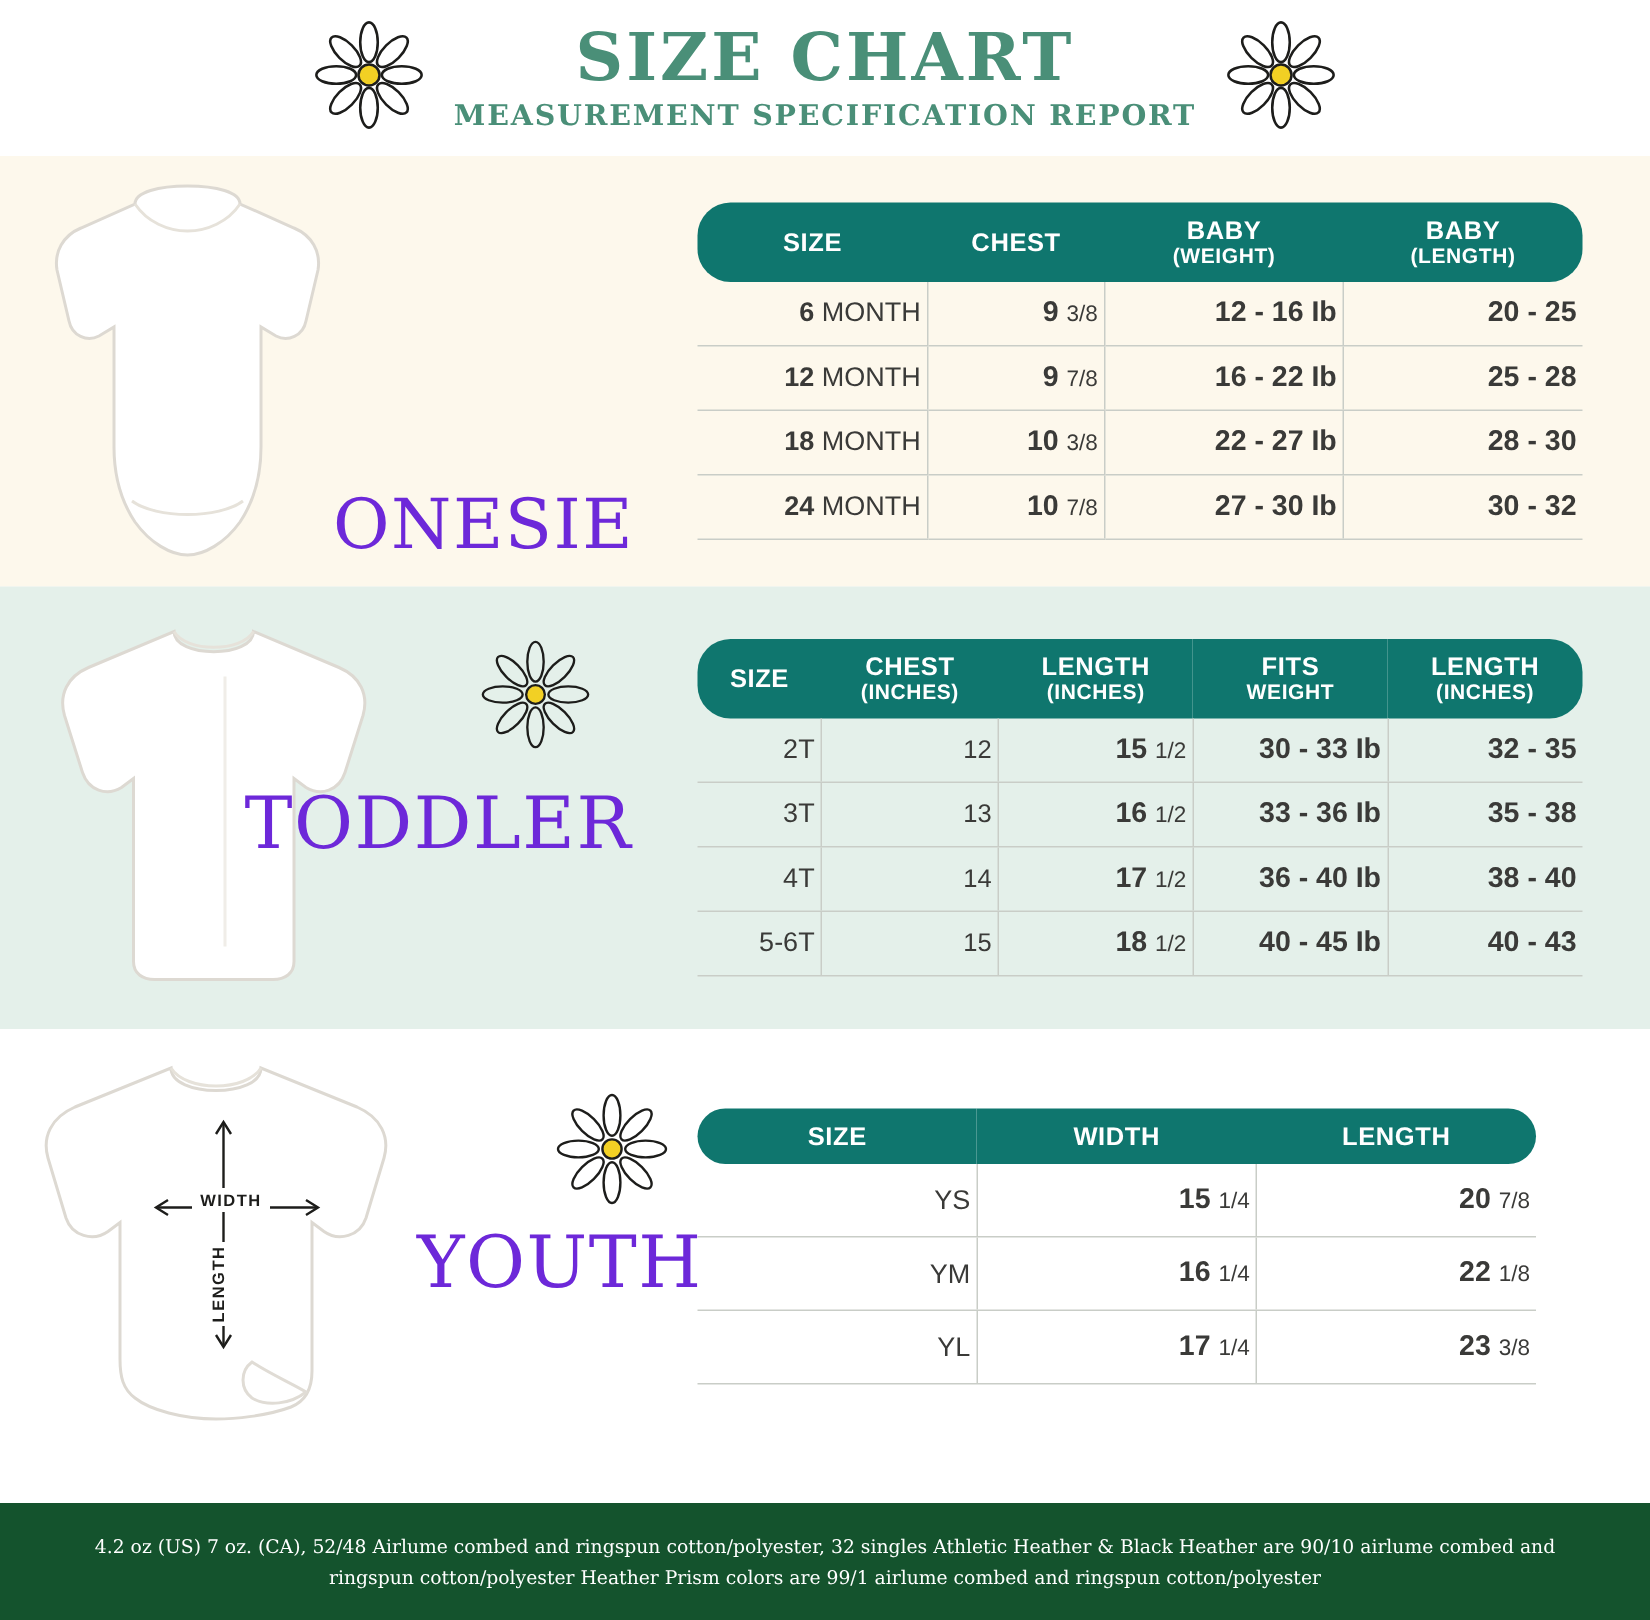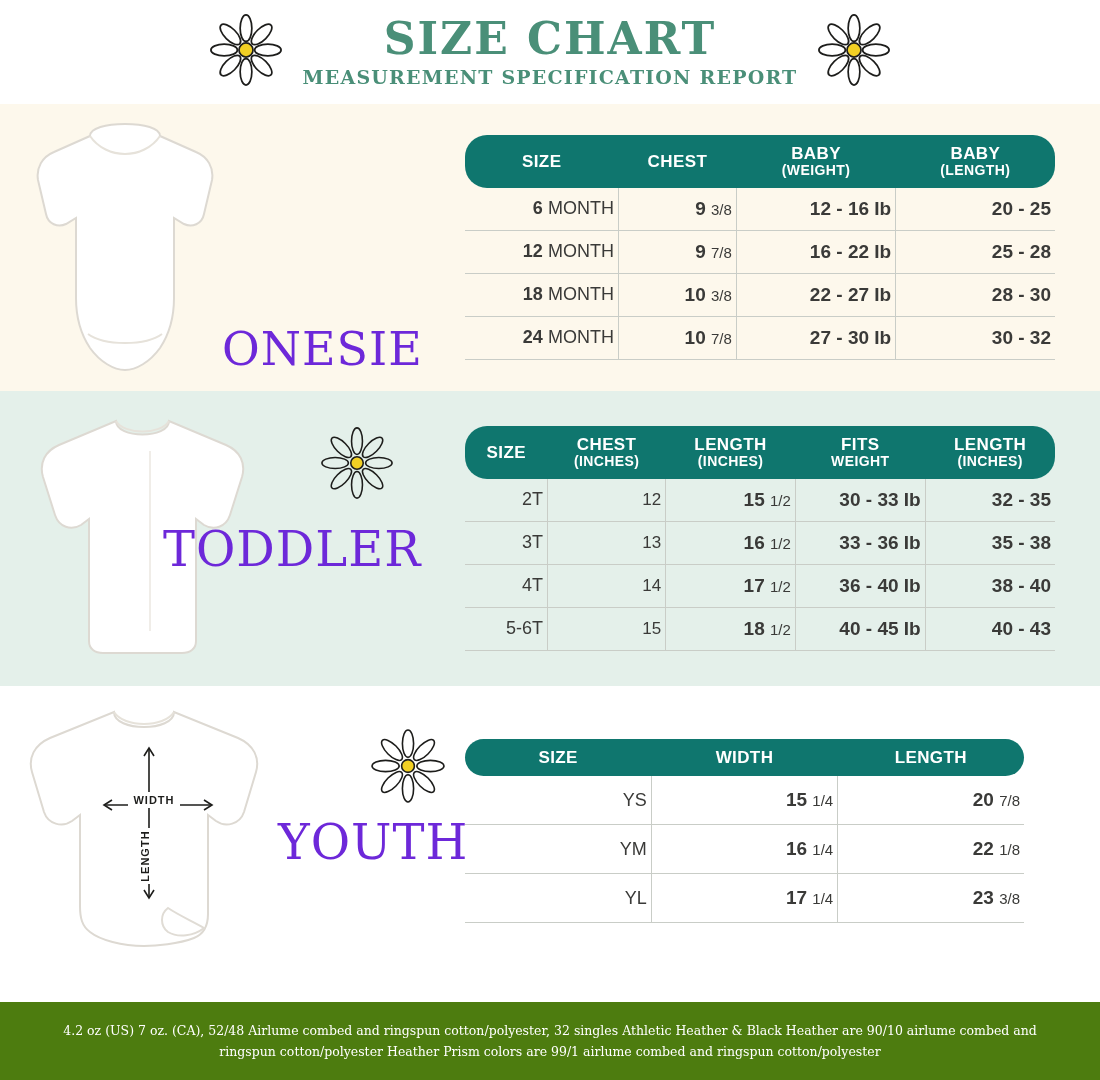--- a/index.html
+++ b/index.html
@@ -102,21 +102,21 @@
   tbody td.sizecell { font-size: 18px; }
   tbody td.sizecell .bold { font-weight: bold; }
   .vline { border-left: 1px solid #c9cdc7; }
 
   
   .footer {
     position: absolute;
     left: 0; bottom: 0;
     width: 1100px;
     height: 78px;
-    background: #4d7c0f;
+    background: #14532d;
     color: #ffffff;
     display: flex;
     align-items: center;
     justify-content: center;
     text-align: center;
     padding: 0 40px;
   }
   .footer p {
     font-family: "DejaVu Serif", serif;
     font-size: 12.5px;

